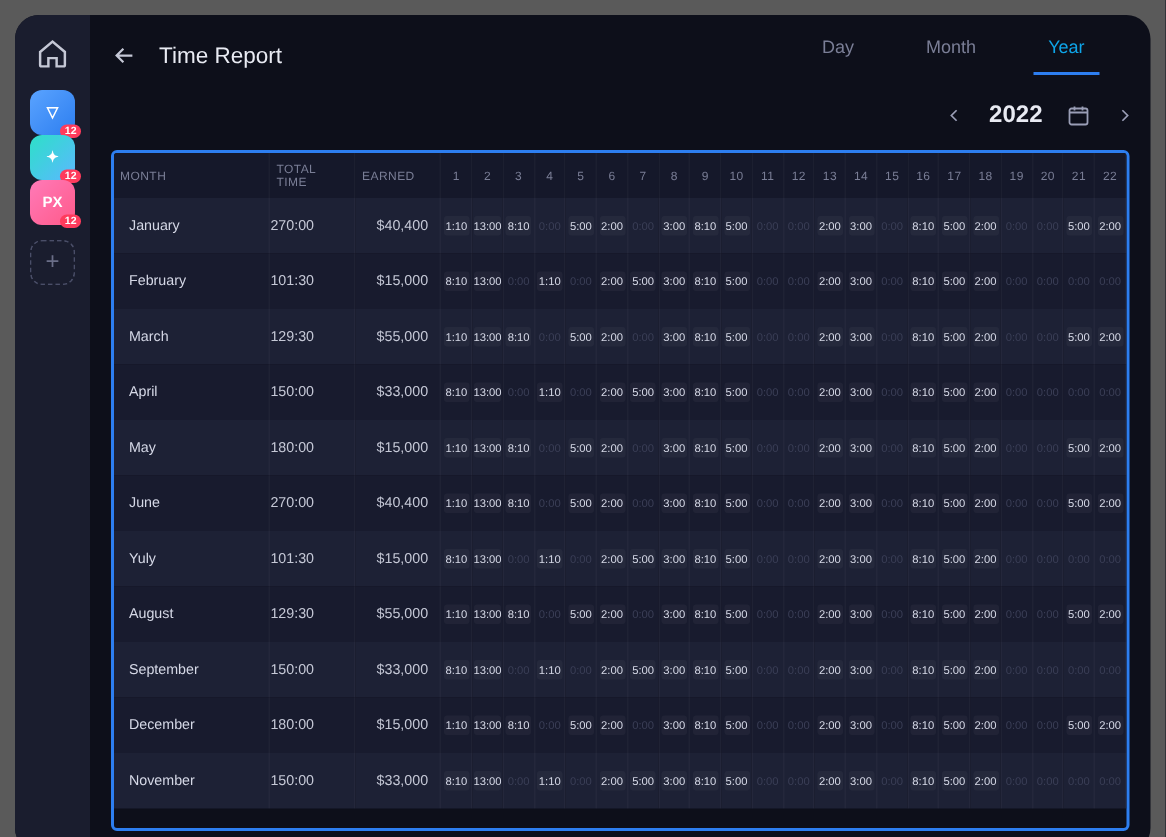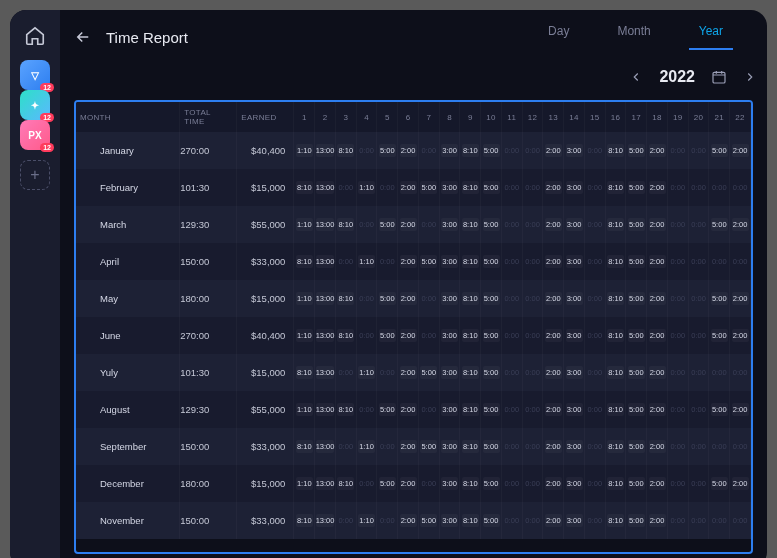--- a/index.html
+++ b/index.html
@@ -31,21 +31,21 @@
 .year-label{font-size:16px;font-weight:600}
 .cal-icon{color:#9a9eb6;cursor:pointer;display:flex}
 .cal-icon svg{width:16px;height:16px}
 .table-wrap{margin:0 14px 14px 14px;border:2px solid #2d7ef0;border-radius:4px;overflow:hidden;flex:1}
 .tbl{width:100%;font-size:9px;color:#c5c8d6;border-collapse:collapse}
 .tbl th{background:#15182a;color:#7a7e96;font-size:8px;font-weight:500;text-align:left;padding:6px 4px;letter-spacing:0.3px;border-right:1px solid rgba(255,255,255,0.03)}
 .tbl th.day{text-align:center;width:20px}
 .tbl td{padding:0;border-right:1px solid rgba(255,255,255,0.03)}
 .tbl tr.row td{background:#1d2135;height:37px}
 .tbl tr.row:nth-child(even) td{background:#181b2e}
-.tbl td.month{padding-left:24px;font-size:9.5px;color:#d5d8e6;width:100px}
+.tbl td.month{padding-left:10px;font-size:9.5px;color:#d5d8e6;width:100px}
 .tbl td.total{text-align:left;padding-right:10px;font-size:9.5px;width:55px}
 .tbl td.earned{text-align:right;padding-right:8px;font-size:9.5px;width:55px}
 .tbl td.day{text-align:center;font-size:7.5px;width:20px}
 .tbl td.day span{display:inline-block;padding:2px 0;border-radius:2px;min-width:17px}
 .tbl td.day.has{color:#d5d8e6}
 .tbl td.day.has span{background:rgba(255,255,255,0.04)}
 .tbl td.day.dim{color:#3a3e56}
 </style>
 </head>
 <body>

